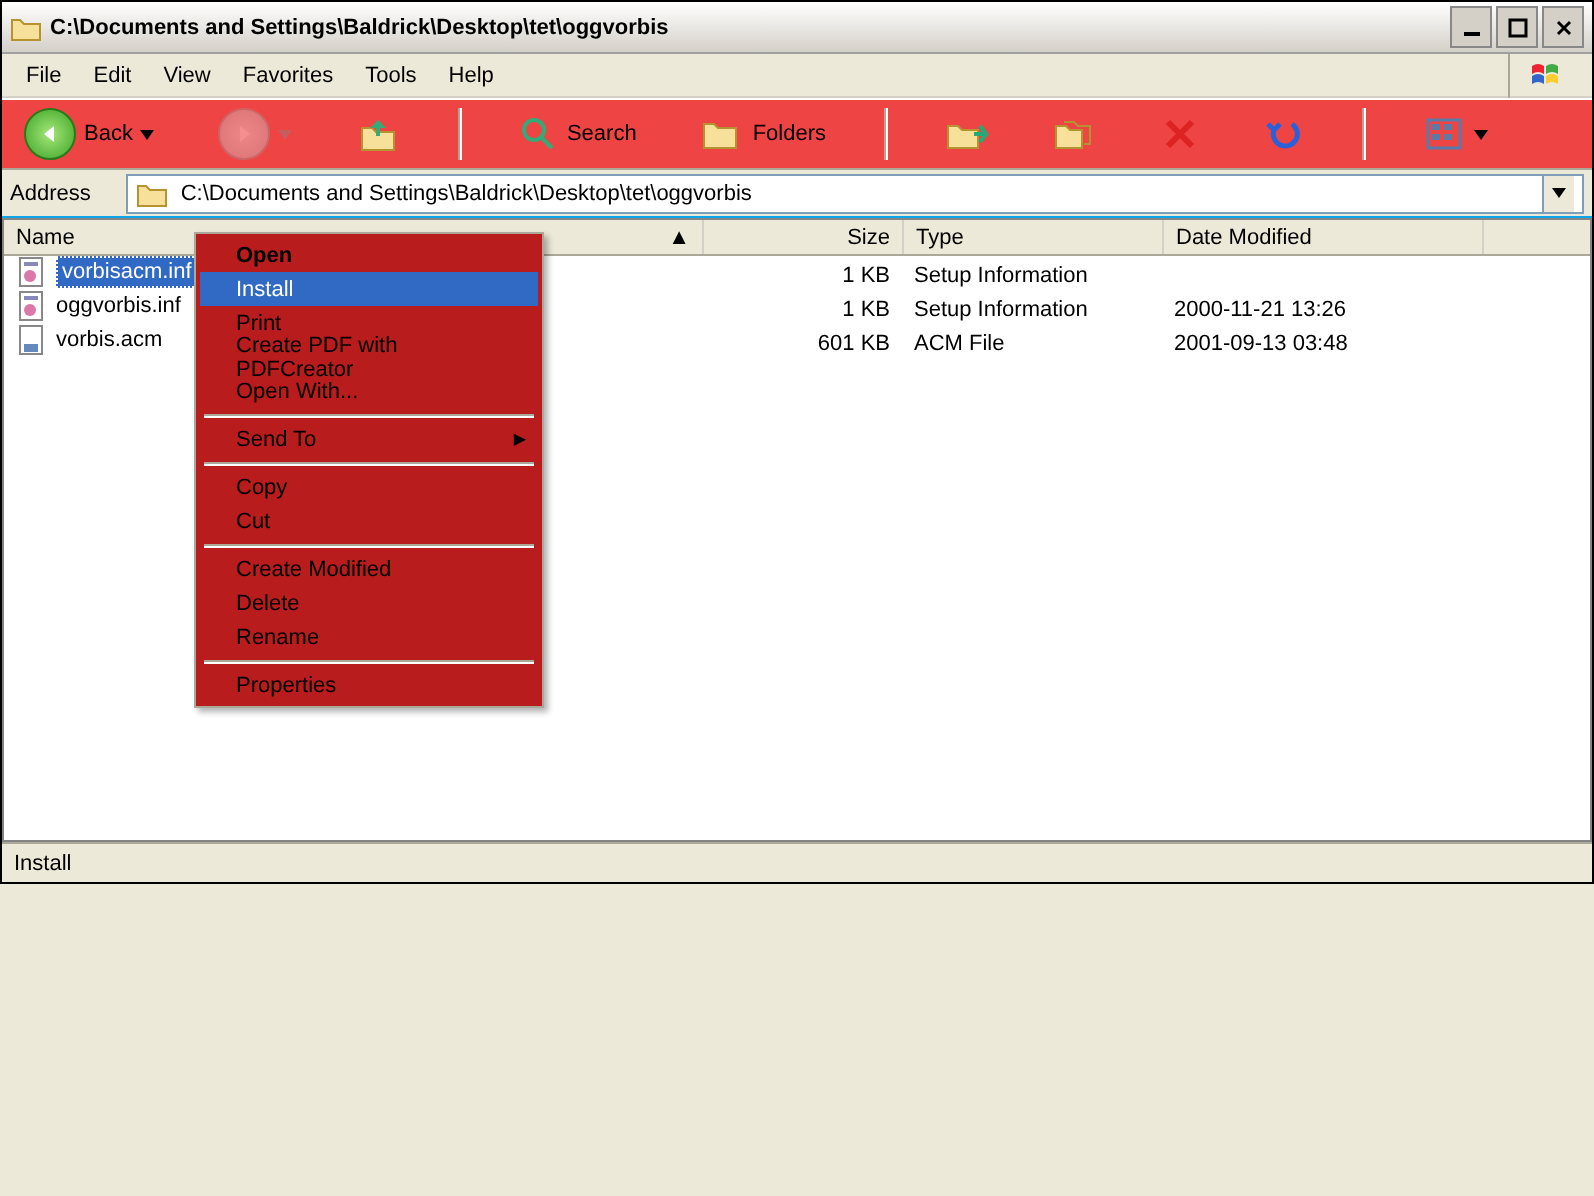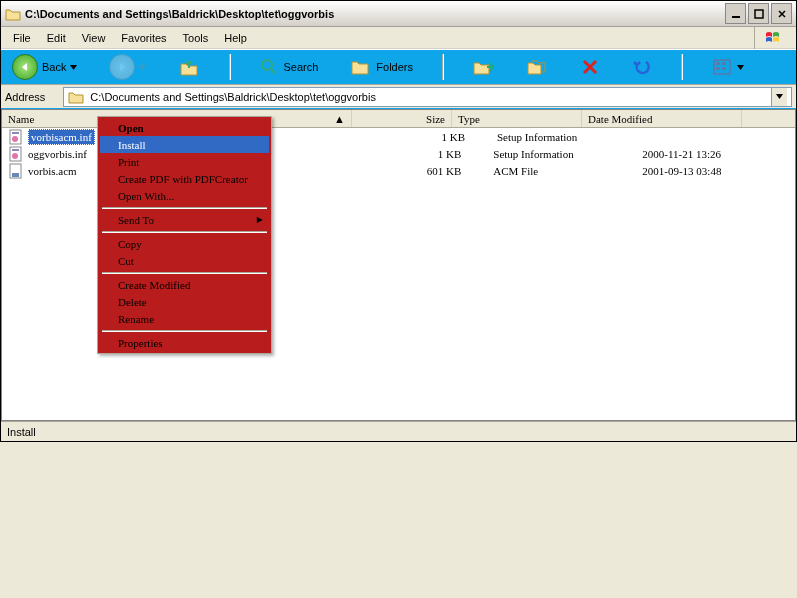--- a/index.html
+++ b/index.html
@@ -6,40 +6,40 @@
   html, body { margin: 0; padding: 0; font-family: Tahoma, sans-serif; font-size: 11px; background: #ece9d8; }
   .window { width: 797px; height: 442px; border: 1px solid #000; background: #ece9d8; display: flex; flex-direction: column; }
   .titlebar { height: 26px; background: linear-gradient(#fff, #d4d0c8); border-bottom: 1px solid #a0a0a0; display: flex; align-items: center; padding: 0 4px; }
   .titlebar .folder-ico { width: 16px; height: 16px; margin-right: 4px; }
   .titlebar .title-text { flex: 1; font-weight: bold; color: #000; }
   .win-controls { display: flex; gap: 2px; }
   .win-btn { width: 21px; height: 21px; border: 1px solid #888; background: #d4d0c8; display: flex; align-items: center; justify-content: center; font-family: Marlett, Arial; font-size: 10px; cursor: default; }
   .menubar { height: 22px; background: #ece9d8; border-bottom: 1px solid #d4d0c8; display: flex; align-items: center; padding: 0 4px; }
   .menubar .item { padding: 3px 8px; cursor: default; }
   .menubar-right { margin-left: auto; width: 38px; height: 22px; border-left: 1px solid #aca899; display:flex; align-items:center; justify-content:center; }
-  .toolbar { height: 36px; background: #0ea5e9; border-top: 1px solid #fff; border-bottom: 1px solid #aca899; display: flex; align-items: center; padding: 15px 4px; gap: 18px; }
+  .toolbar { height: 36px; background: #ef4444; border-top: 1px solid #fff; border-bottom: 1px solid #aca899; display: flex; align-items: center; padding: 15px 4px; gap: 18px; }
   .tbtn { height: 30px; padding: 0 6px; display: flex; align-items: center; gap: 4px; border: 1px solid transparent; border-radius: 3px; cursor: default; }
   .tbtn.disabled { opacity: 0.4; }
   .sep { width: 1px; height: 26px; background: #aca899; margin: 0 4px; box-shadow: 1px 0 0 #fff; }
   .circle-btn { width: 26px; height: 26px; border-radius: 50%; display:flex; align-items:center; justify-content:center; }
   .green { background: radial-gradient(#a6e77a,#3aa324); border:1px solid #2a7a18; }
   .gray { background: radial-gradient(#eee,#bbb); border:1px solid #999; }
   .addressbar { height: 24px; background: #ece9d8; border-bottom: 1px solid #0ea5e9; display: flex; align-items: center; padding: 0 4px; gap: 18px; }
   .addr-field { flex: 1; height: 20px; background: #fff; border: 1px solid #7f9db9; display: flex; align-items: center; padding: 0 4px; gap: 4px; }
   .addr-field input { flex: 1; border: none; outline: none; font: inherit; background: transparent; }
   .addr-dd { width: 16px; height: 18px; border-left: 1px solid #7f9db9; display:flex; align-items:center; justify-content:center; background:#ece9d8; }
   .headers { height: 18px; background: linear-gradient(#fff,#ece9d8); border-bottom: 1px solid #aca899; display: flex; }
   .hcol { border-right: 1px solid #d4d0c8; padding: 2px 6px; background: #ece9d8; display:flex; align-items:center; cursor:default; }
   .hcol.name { width: 350px; }
   .hcol.size { width: 100px; justify-content: flex-end; }
   .hcol.type { width: 130px; }
   .hcol.date { width: 160px; }
   .hcol.rest { flex: 1; border-right: none; }
-  .list-area { flex: 1; background: #fff; border: 1px solid #848484; margin: 0; position: relative; overflow: hidden; font-family: Liberation Serif, serif; }
-  .row { display: flex; height: 17px; align-items: center; gap: 20px; }
+  .list-area { flex: 1; background: #fff; border: 1px solid #848484; margin: 0; position: relative; overflow: hidden; }
+  .row { display: flex; height: 17px; align-items: flex-end; }
   .cell { padding: 1px 6px; overflow: hidden; white-space: nowrap; }
   .cell.name { width: 349px; display: flex; align-items: center; gap: 4px; }
   .cell.size { width: 100px; text-align: right; }
   .cell.type { width: 130px; }
   .cell.date { width: 160px; }
   .fname.selected { background: #316ac5; color: #fff; padding: 1px 2px; border: 1px dotted #fff; }
   .ctx-menu { position: absolute; left: 95px; top: 6px; width: 175px; background: #b91c1c; border: 1px solid #aca899; box-shadow: 2px 2px 3px rgba(0,0,0,0.3); padding: 2px; z-index: 10; }
   .ctx-item { height: 17px; padding: 1px 18px 1px 18px; display: flex; align-items: center; cursor: default; position: relative; }
   .ctx-item.bold { font-weight: bold; }
   .ctx-item.hl { background: #316ac5; color: #fff; }

